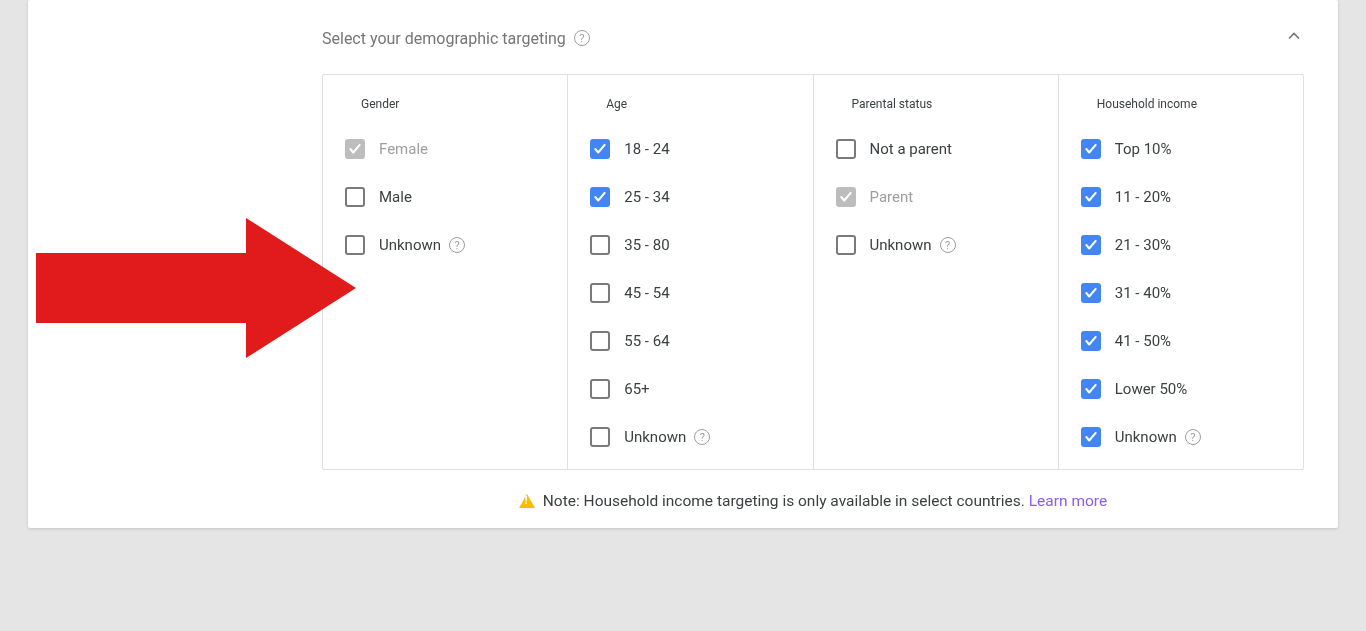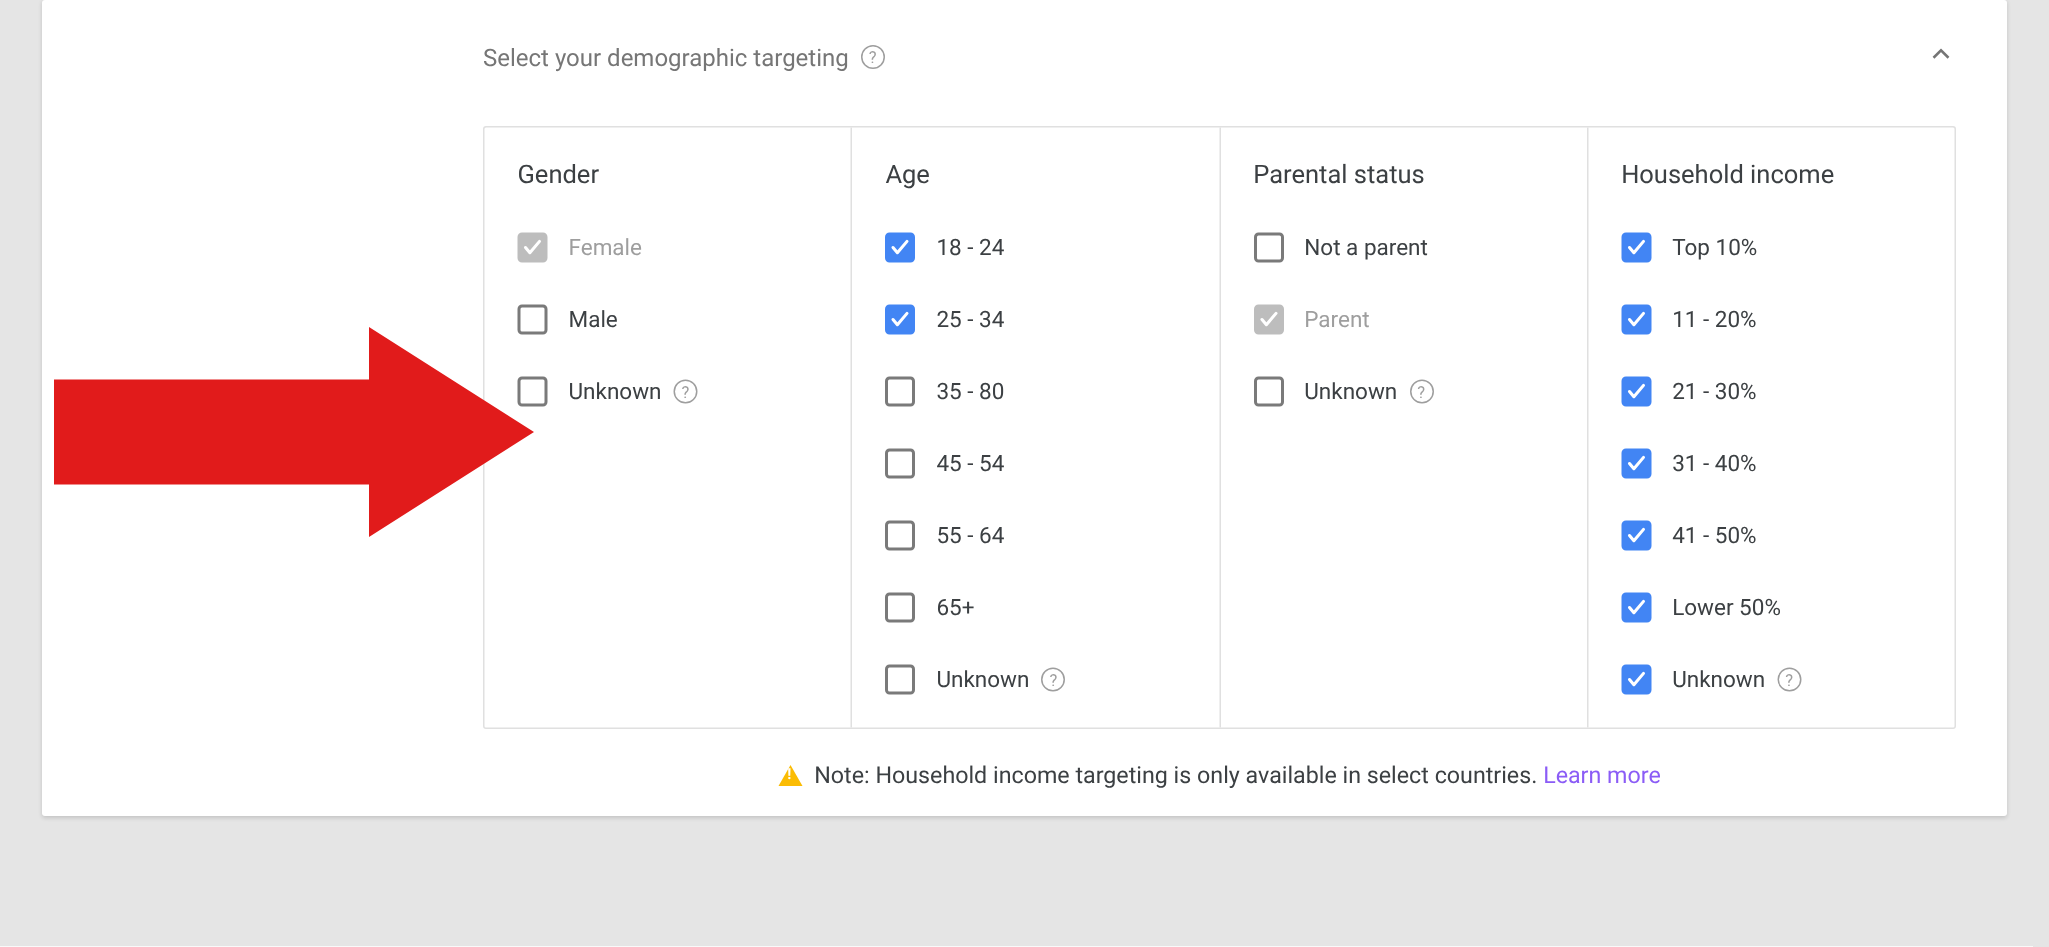--- a/index.html
+++ b/index.html
@@ -51,21 +51,21 @@
   .card-top-right {
     flex: 1;
     position: relative;
   }
   .subheader-row {
     display: flex;
     align-items: center;
     justify-content: space-between;
     font-size: 16px;
     color: #767676;
-    margin-bottom: 34px;
+    margin-bottom: 24px;
   }
   .subheader-left { display:flex; align-items:center; gap:8px; }
   .help-icon-small {
     display:inline-flex;
     align-items:center;
     justify-content:center;
     width:16px; height:16px;
     border:1px solid #9e9e9e;
     border-radius:50%;
     font-size:11px;
@@ -81,23 +81,24 @@
     border:1px solid #e0e0e0;
     border-radius:2px;
   }
   .col {
     flex:1;
     border-right:1px solid #e0e0e0;
     padding: 22px 22px 22px 22px;
   }
   .col:last-child { border-right:none; }
   .col-header {
-    font-size:17px;
+    font-size:12px;
     color:#3c4043;
     margin-bottom:28px;
+    margin-left:16px;
   }
   .options { display:flex; flex-direction:column; gap:28px; }
   .option {
     display:flex;
     align-items:center;
     gap:14px;
     font-size:15px;
     color:#3c4043;
     cursor:pointer;
   }

